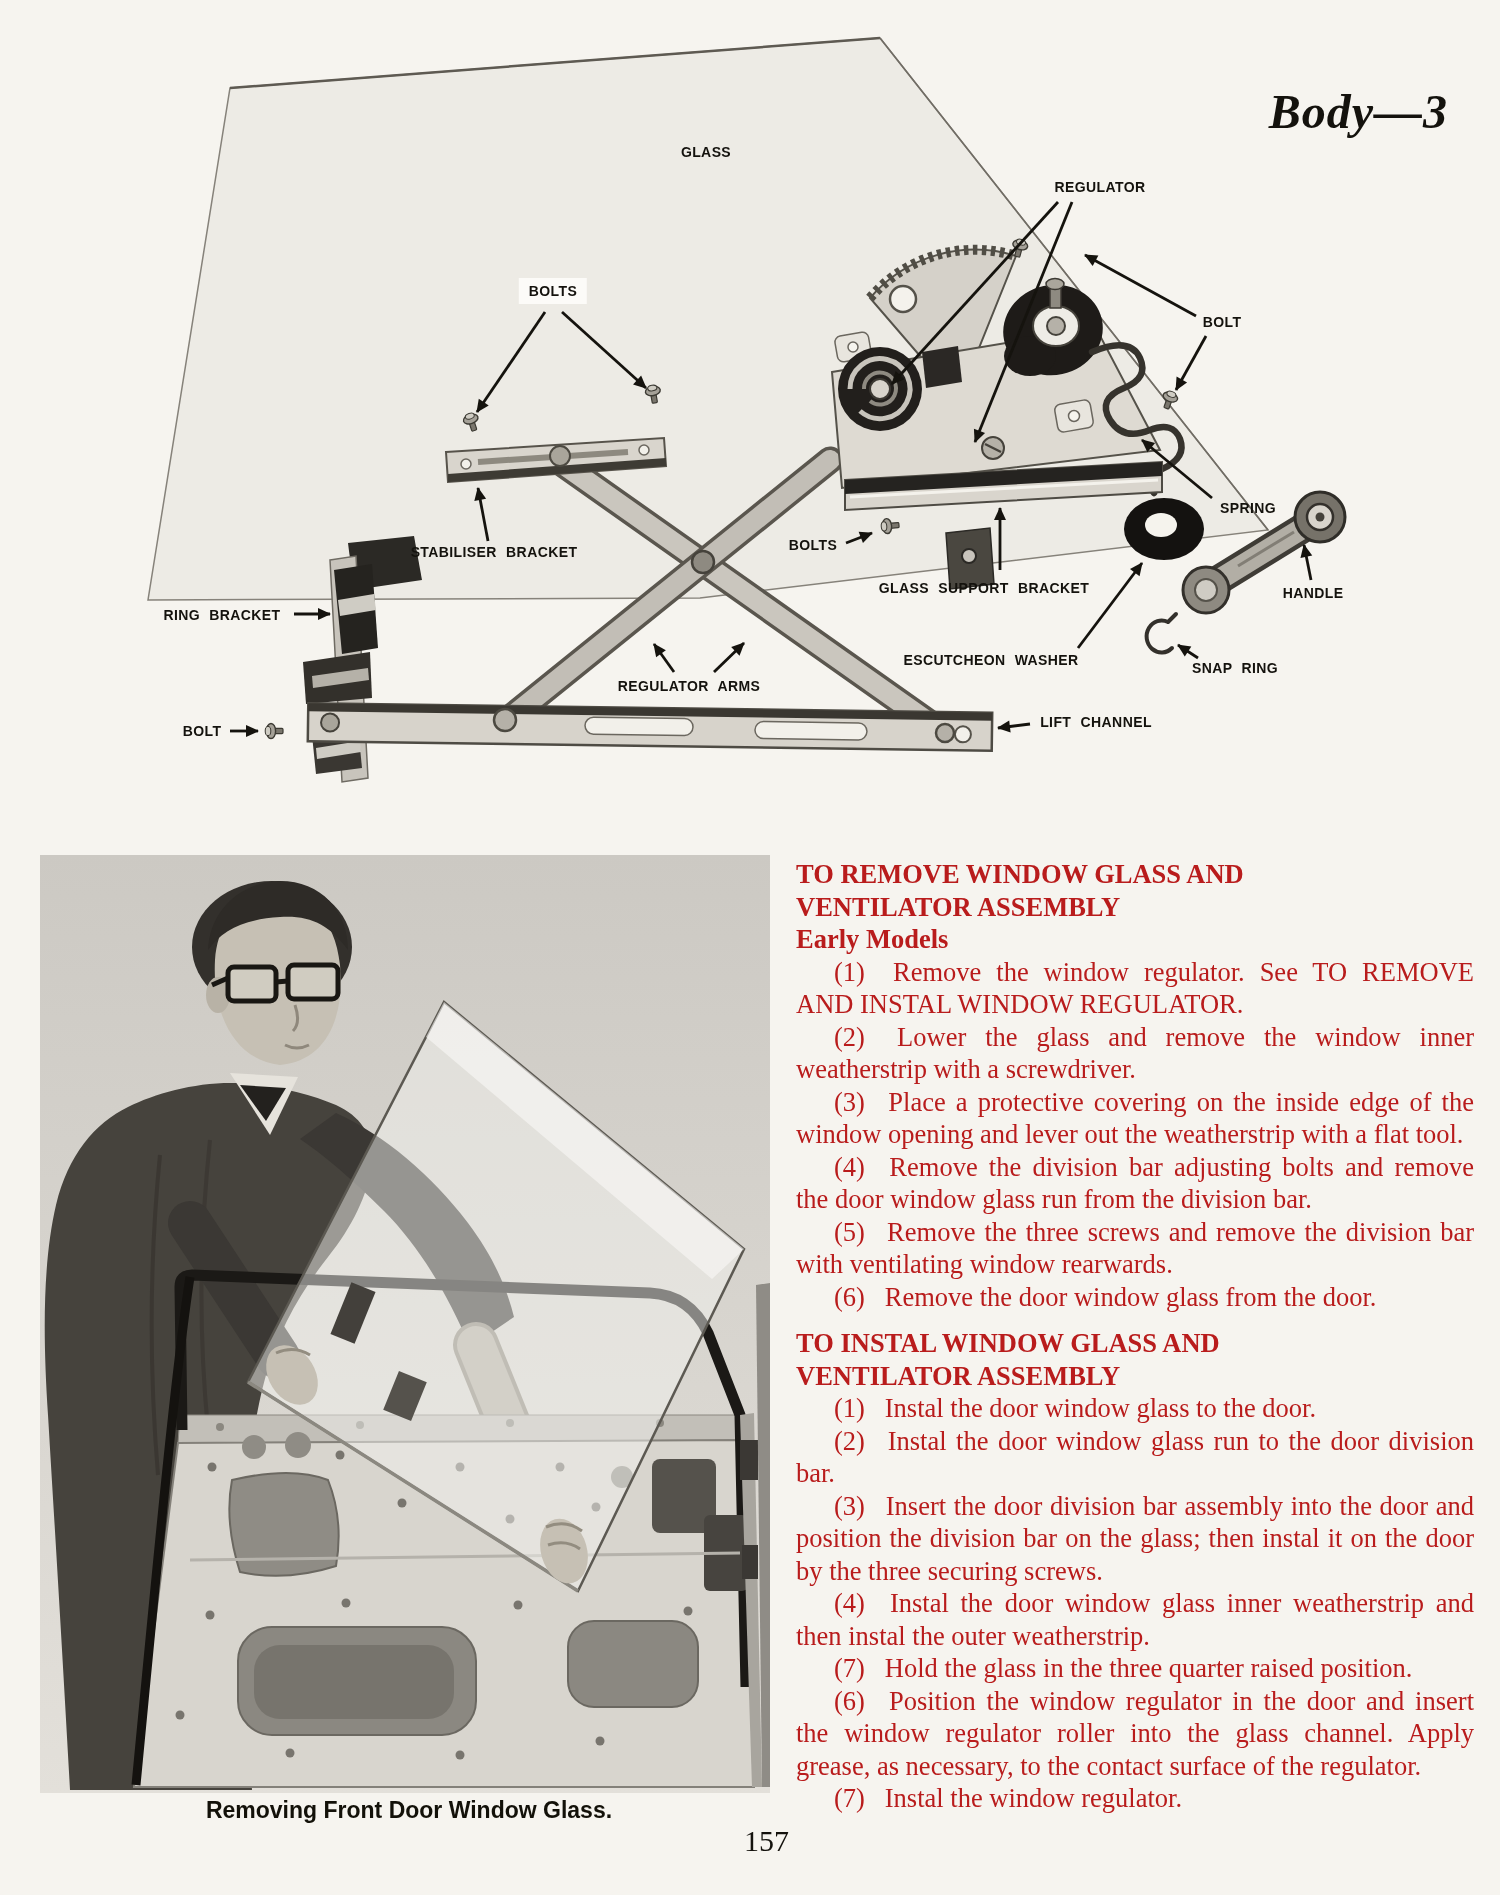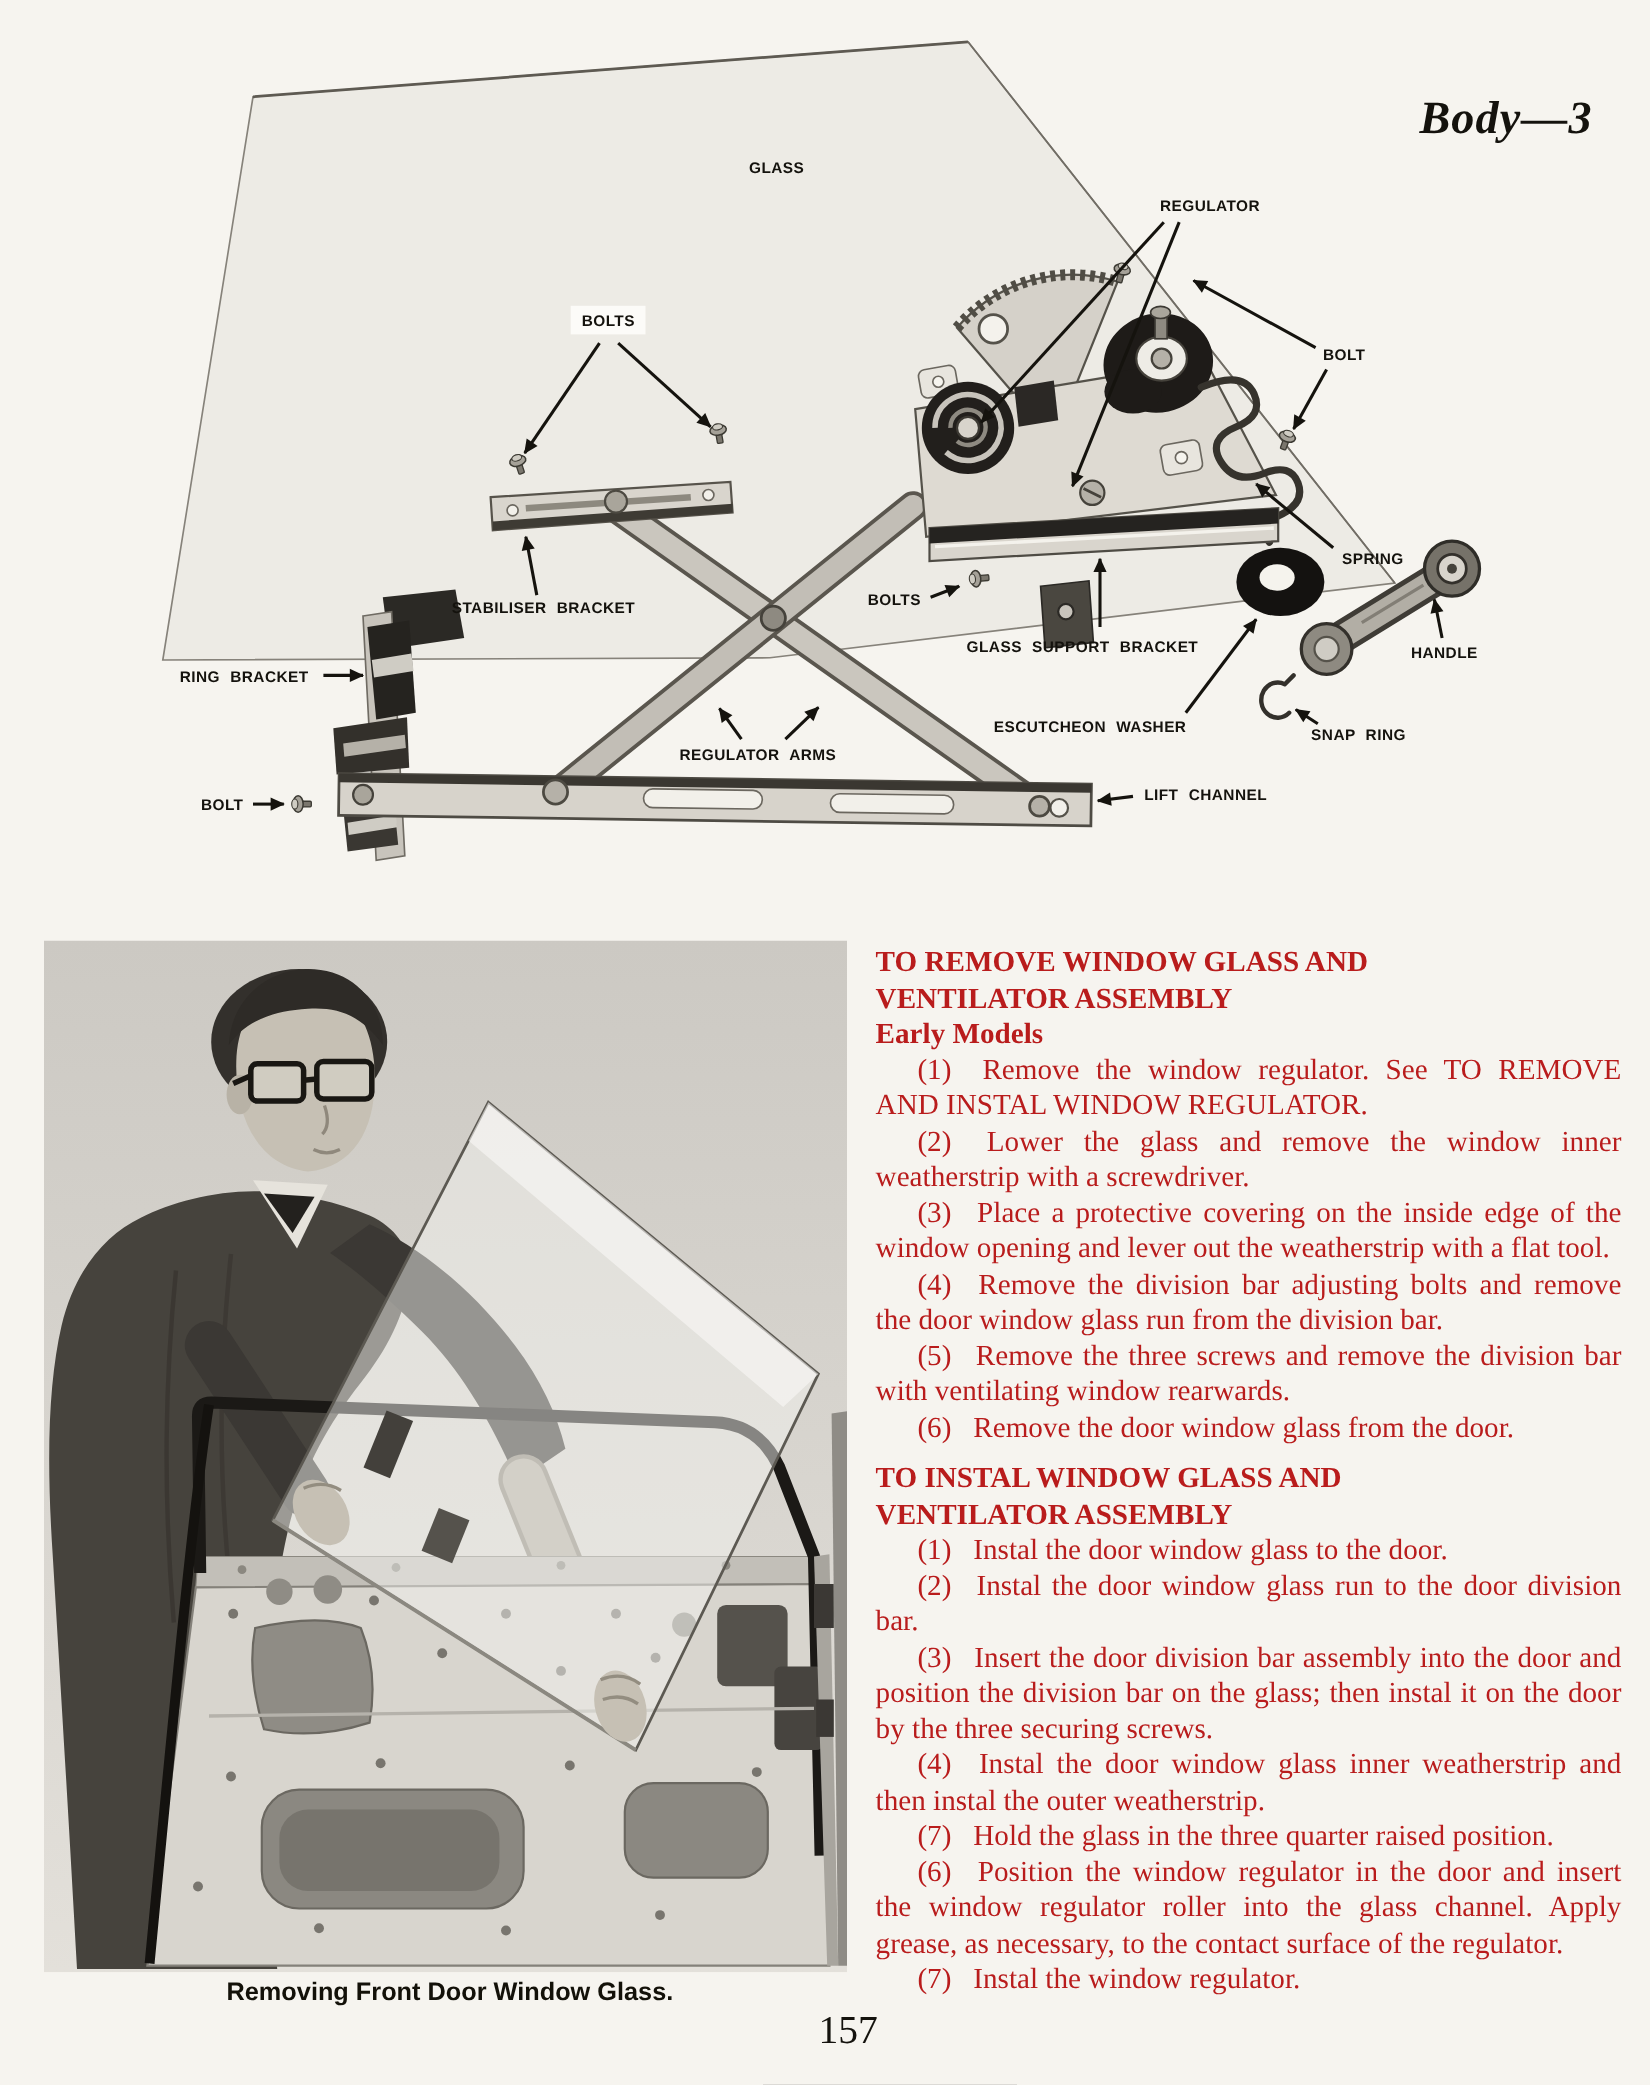--- a/index.html
+++ b/index.html
@@ -1,25 +1,25 @@
 <!DOCTYPE html>
 <html><head>
 <meta charset="utf-8">
 <style>
   html,body{margin:0;padding:0;}
   body{width:1500px;height:1895px;background:#8f8d89;font-family:"Liberation Serif",serif;}
   .page{position:absolute;left:0;top:0;width:1500px;height:1895px;background:#f6f4ef;overflow:hidden;color:#1b1914;}
-  .hdr{position:absolute;top:84px;right:52px;font-family:"Liberation Serif",serif;font-style:italic;font-weight:bold;font-size:42px;letter-spacing:1px;color:#14120d;}
+  .hdr{position:absolute;top:84px;right:52px;font-family:"Liberation Serif",serif;font-style:italic;font-weight:bold;font-size:48px;letter-spacing:1px;color:#14120d;}
   .diag{position:absolute;left:0;top:0;width:1500px;height:820px;}
   .dlabel{position:absolute;transform:translate(-50%,-50%);font-family:"Liberation Sans",sans-serif;font-weight:700;font-size:14px;letter-spacing:.4px;word-spacing:5px;color:#14120d;white-space:nowrap;}
   .dlabel.boxed{background:#fcfbf8;padding:5px 10px;}
   .dcaption{position:absolute;left:468px;top:780px;width:600px;text-align:center;font-family:"Liberation Sans",sans-serif;font-weight:700;font-size:23.5px;color:#131109;}
   .photo{position:absolute;left:40px;top:855px;width:730px;height:938px;}
   .pcaption{position:absolute;left:99px;top:1797px;width:620px;text-align:center;font-family:"Liberation Sans",sans-serif;font-weight:700;font-size:23px;color:#131109;}
-  .pagenum{position:absolute;left:744px;top:1824px;font-size:36px;color:#14120d;}
+  .pagenum{position:absolute;left:744px;top:1824px;font-size:30px;color:#14120d;}
   .article{position:absolute;left:796px;top:858px;width:678px;font-size:26.5px;line-height:32.5px;text-align:justify;color:#b91c1c;}
   .article h2{margin:0;font-size:26.5px;line-height:32.5px;font-weight:700;text-align:left;}
   .article .sub{font-weight:700;}
   .article p{margin:0;text-indent:38px;}
   .article p.one{white-space:nowrap;}
   .sec2{margin-top:14px;display:block;}
   section{display:block;}
 </style>
 </head>
 <body>

